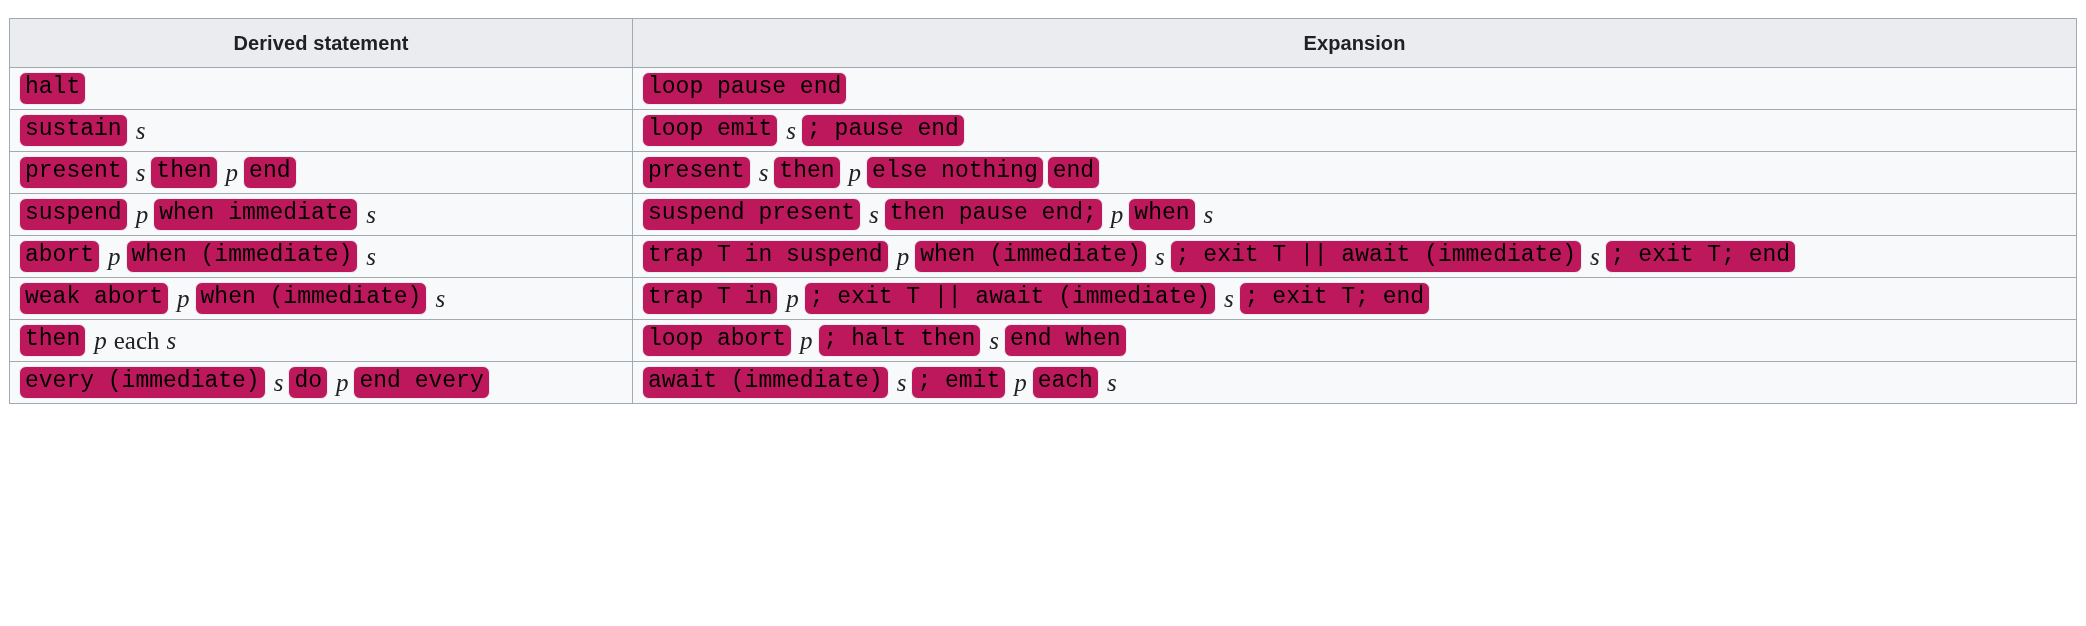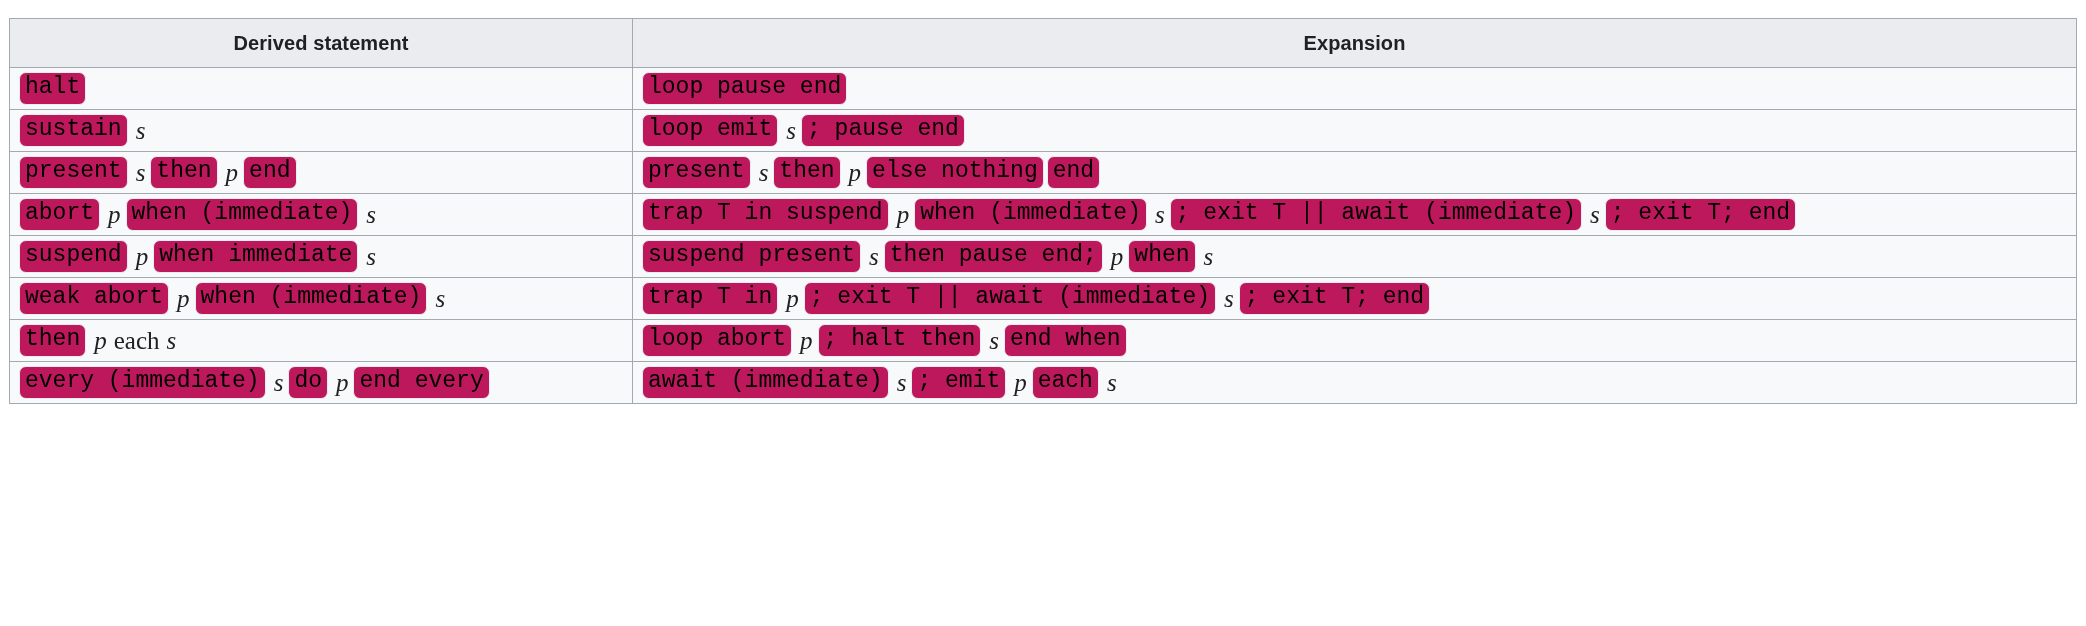--- a/index.html
+++ b/index.html
@@ -162,65 +162,65 @@
             <span class="var">p</span>
             <span class="code">else nothing</span>
             <span class="gap"></span>
             <span class="code">end</span>
           </div>
         </td>
       </tr>
       <tr>
         <td>
           <div class="frag-flow">
+            <span class="code">suspend</span>
+            <span class="gap"></span>
+            <span class="var">p</span>
+            <span class="code">when immediate</span>
+            <span class="gap"></span>
+            <span class="var">s</span>
+          </div>
+        </td>
+        <td>
+          <div class="frag-flow">
+            <span class="code">suspend present</span>
+            <span class="gap"></span>
+            <span class="var">s</span>
+            <span class="code">then pause end;</span>
+            <span class="gap"></span>
+            <span class="var">p</span>
+            <span class="code">when</span>
+            <span class="gap"></span>
+            <span class="var">s</span>
+          </div>
+        </td>
+      </tr>
+      <tr>
+        <td>
+          <div class="frag-flow">
             <span class="code">abort</span>
             <span class="gap"></span>
             <span class="var">p</span>
             <span class="code">when (immediate)</span>
             <span class="gap"></span>
             <span class="var">s</span>
           </div>
         </td>
         <td>
           <div class="frag-flow">
             <span class="code">trap T in suspend</span>
             <span class="gap"></span>
             <span class="var">p</span>
             <span class="code">when (immediate)</span>
             <span class="gap"></span>
             <span class="var">s</span>
             <span class="code">; exit T || await (immediate)</span>
             <span class="gap"></span>
             <span class="var">s</span>
             <span class="code">; exit T; end</span>
-          </div>
-        </td>
-      </tr>
-      <tr>
-        <td>
-          <div class="frag-flow">
-            <span class="code">suspend</span>
-            <span class="gap"></span>
-            <span class="var">p</span>
-            <span class="code">when immediate</span>
-            <span class="gap"></span>
-            <span class="var">s</span>
-          </div>
-        </td>
-        <td>
-          <div class="frag-flow">
-            <span class="code">suspend present</span>
-            <span class="gap"></span>
-            <span class="var">s</span>
-            <span class="code">then pause end;</span>
-            <span class="gap"></span>
-            <span class="var">p</span>
-            <span class="code">when</span>
-            <span class="gap"></span>
-            <span class="var">s</span>
           </div>
         </td>
       </tr>
       <tr>
         <td>
           <div class="frag-flow">
             <span class="code">weak abort</span>
             <span class="gap"></span>
             <span class="var">p</span>
             <span class="code">when (immediate)</span>

